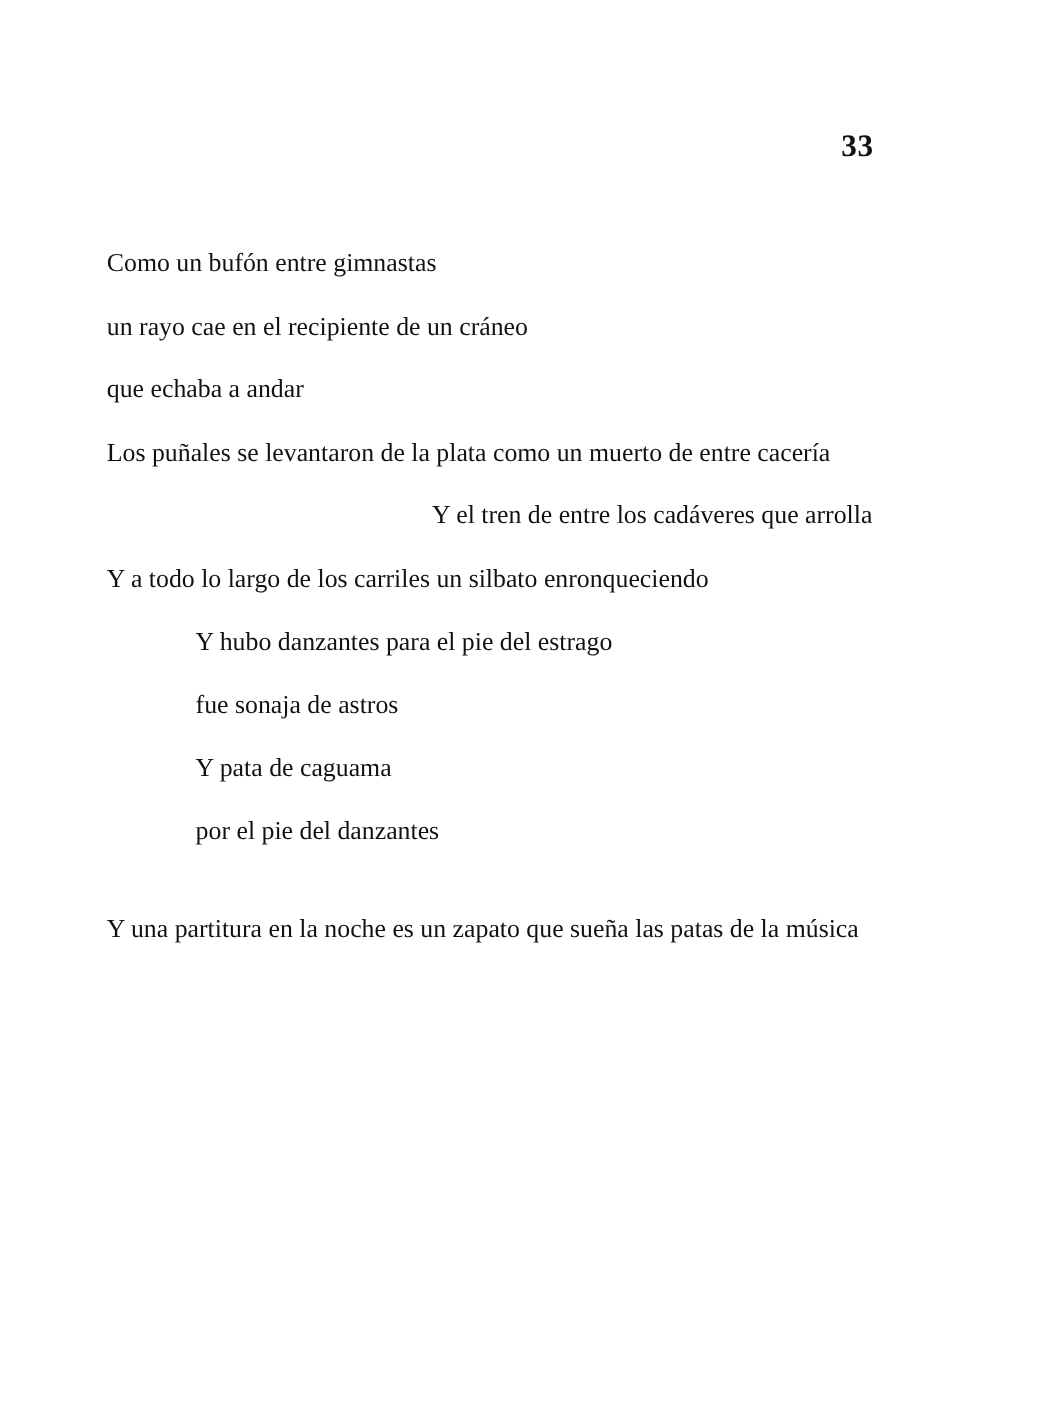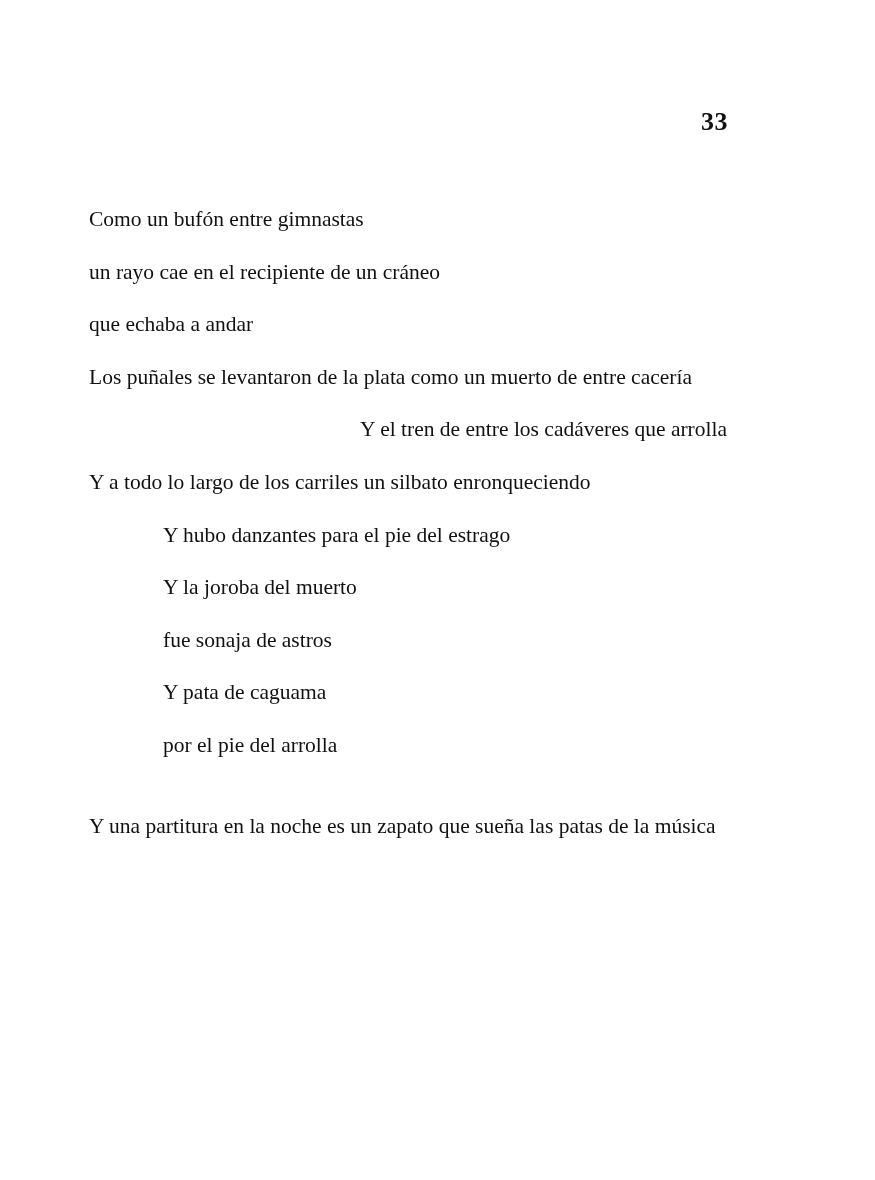--- a/index.html
+++ b/index.html
@@ -54,22 +54,21 @@
 
 <div class="poem">
   <div>
     <span class="line">Como un bufón entre gimnastas</span>
     <span class="line">un rayo cae en el recipiente de un cráneo</span>
     <span class="line">que echaba a andar</span>
     <span class="line justify">Los puñales se levantaron de la plata como un muerto de entre cacería</span>
     <span class="line indent-2">Y el tren de entre los cadáveres que arrolla</span>
     <span class="line">Y a todo lo largo de los carriles un silbato enronqueciendo</span>
     <span class="line indent-1">Y hubo danzantes para el pie del estrago</span>
-    <span class="line indent-1">Y la joroba del muerto</span>
     <span class="line indent-1">fue sonaja de astros</span>
     <span class="line indent-1">Y pata de caguama</span>
-    <span class="line indent-1">por el pie del arrolla</span>
+    <span class="line indent-1">por el pie del danzantes</span>
   </div>
   <div class="stanza-break"></div>
   <div>
     <span class="line justify">Y una partitura en la noche es un zapato que sueña las patas de la música</span>
   </div>
 </div>
 
 </body></html>

